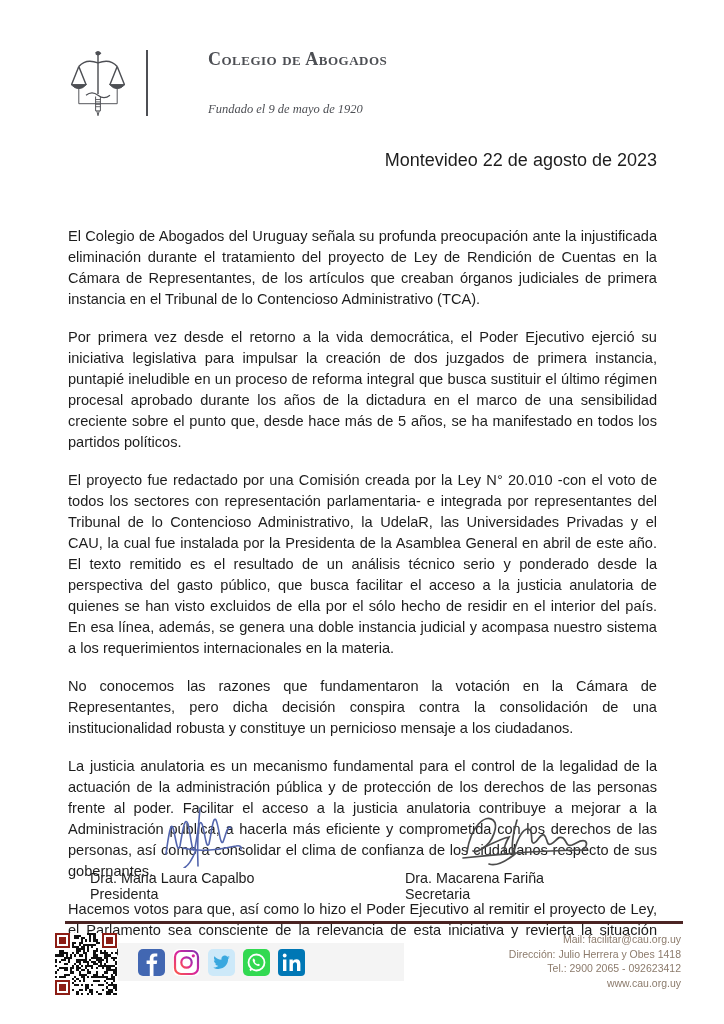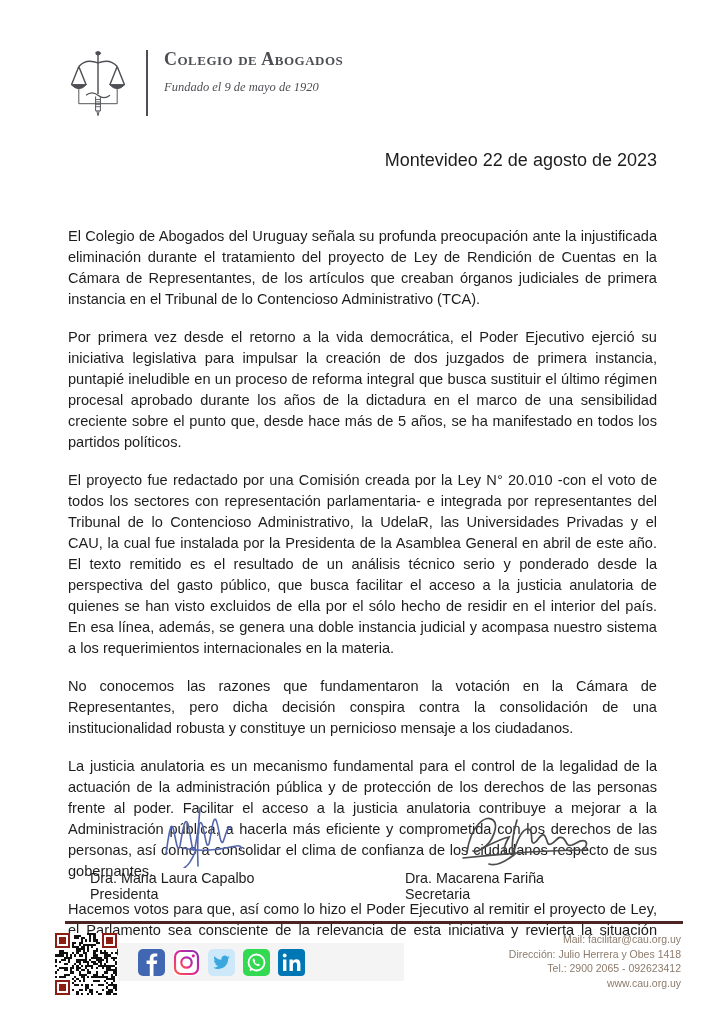--- a/index.html
+++ b/index.html
@@ -21,21 +21,21 @@
     left: 68px; top: 48px;
     display: flex;
     align-items: stretch;
   }
   .logo-svg { width: 60px; height: 70px; }
   .lh-divider {
     width: 2px;
     background: #4d4f54;
     margin: 2px 16px 2px 18px;
   }
-  .lh-text { display: flex; flex-direction: column; justify-content: flex-start; padding: 1px 0; }
+  .lh-text { display: flex; flex-direction: column; justify-content: space-between; padding: 1px 0; margin-left: 44px; }
   .org-name {
     font-family: "Liberation Serif", serif;
     font-variant: small-caps;
     font-size: 18px;
     line-height: 21px;
     letter-spacing: 0.5px;
     color: #4d4f54;
     font-weight: 600;
   }
   .founded {

